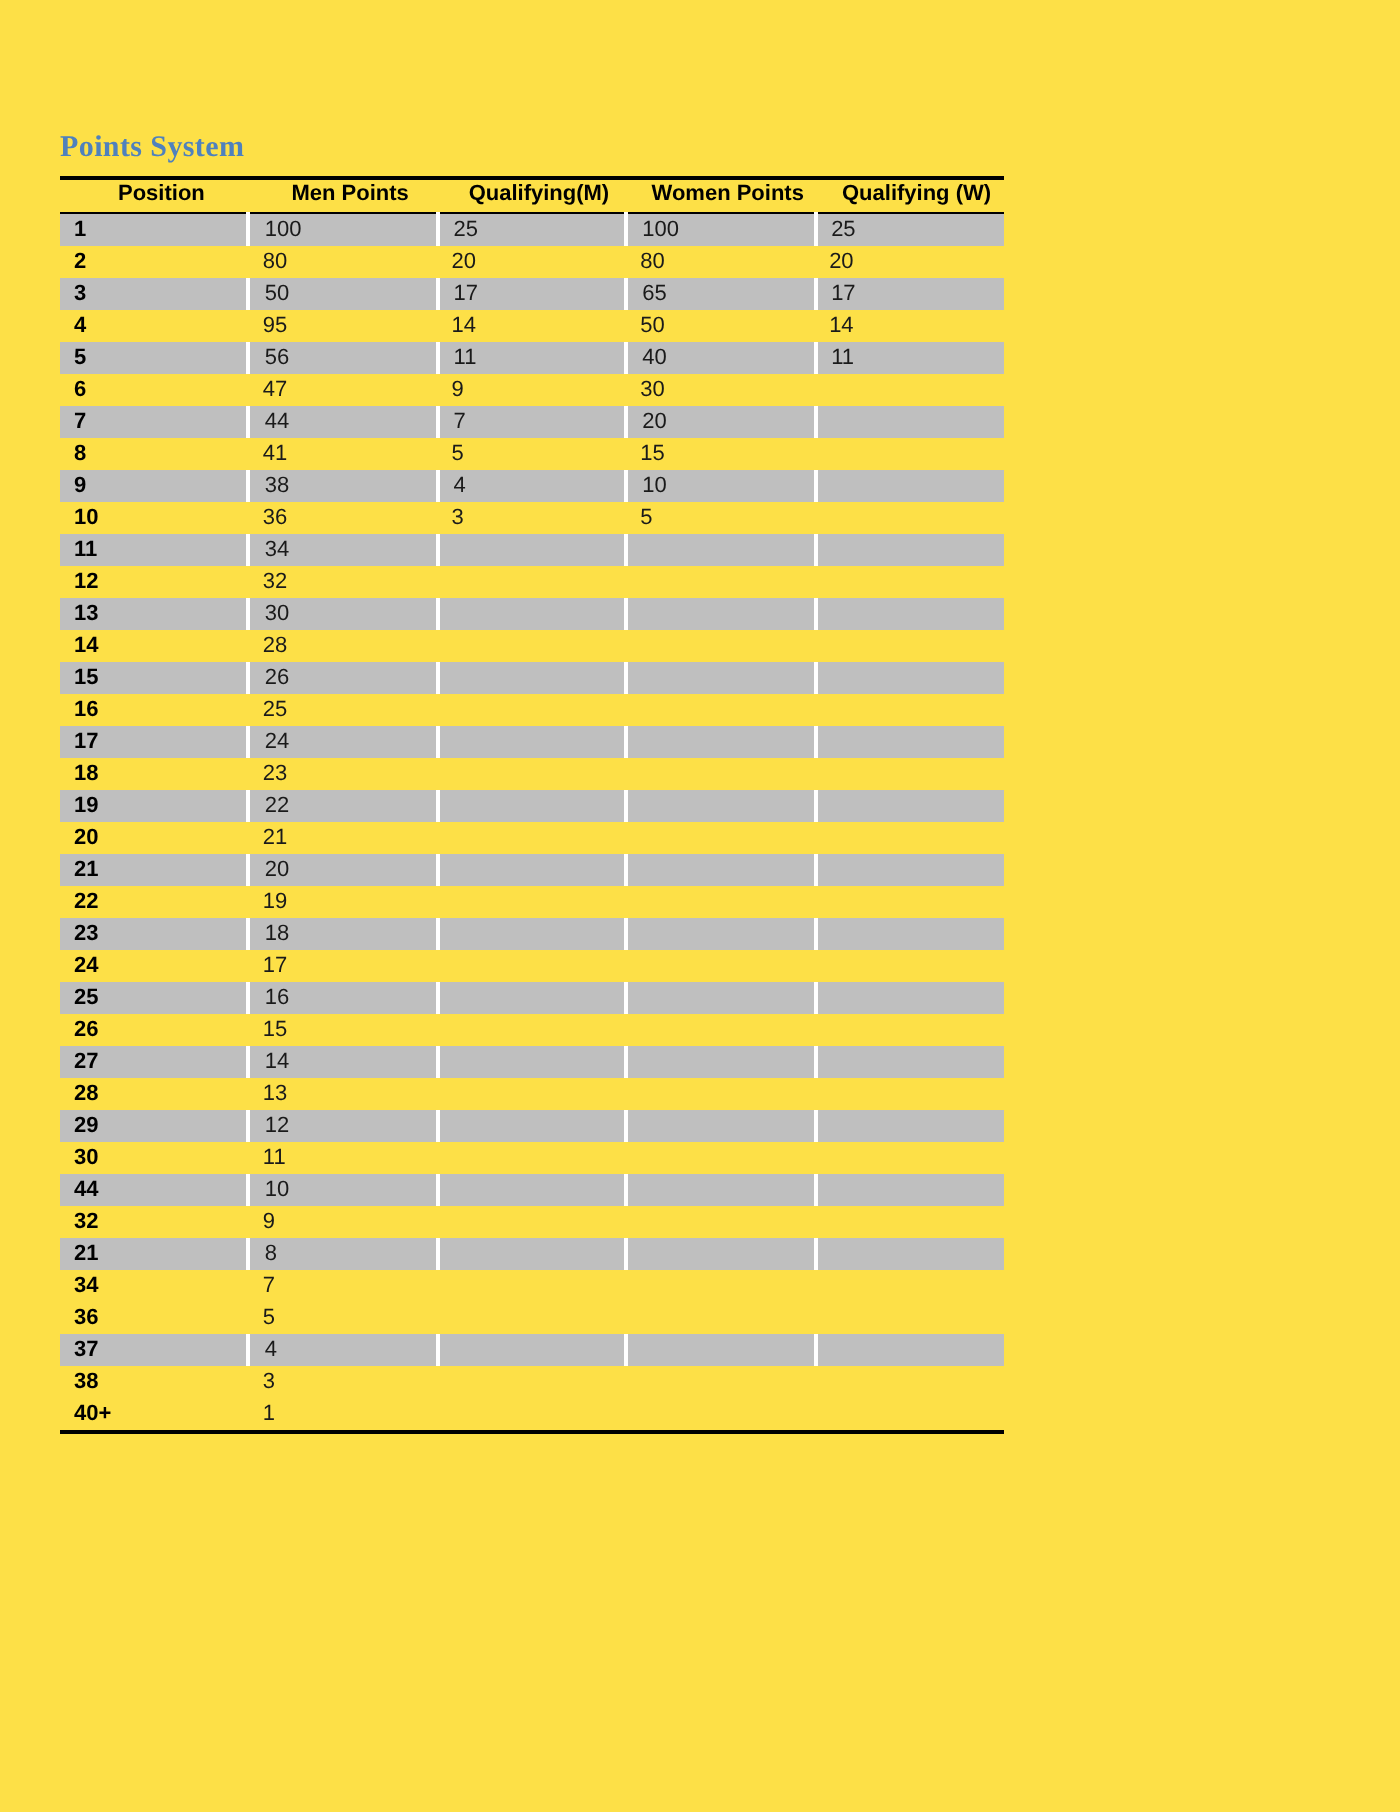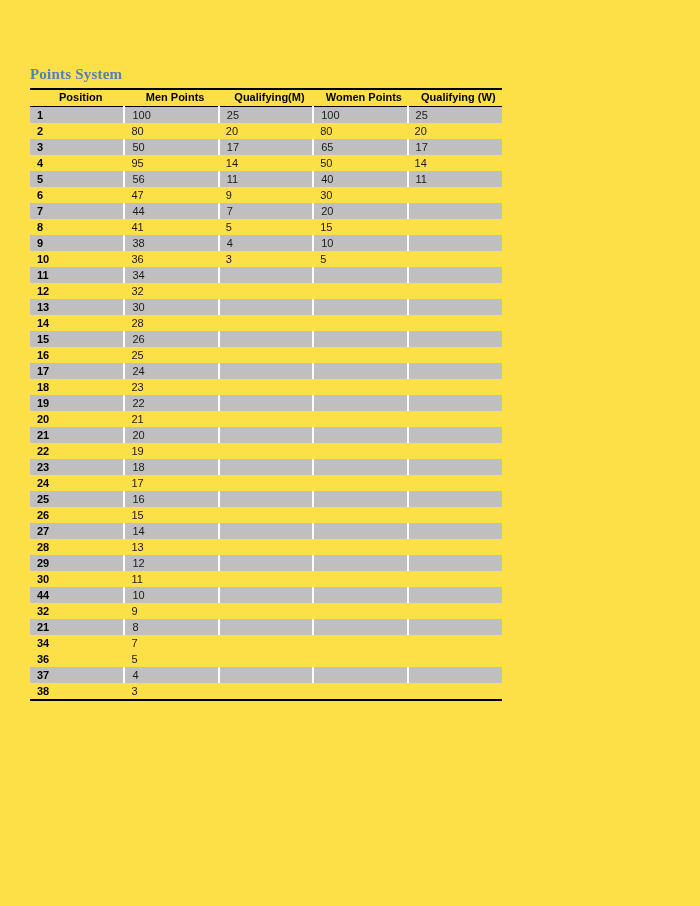--- a/index.html
+++ b/index.html
@@ -343,16 +343,23 @@
     <td></td>
     <td></td>
   </tr>
           <tr>
     <td class="pos">38</td>
     <td>3</td>
     <td></td>
     <td></td>
     <td></td>
   </tr>
+          <tr>
+    <td class="pos">40+</td>
+    <td>1</td>
+    <td></td>
+    <td></td>
+    <td></td>
+  </tr>
         </tbody>
     </table>
   </div>
 </div>
 
 </body></html>

